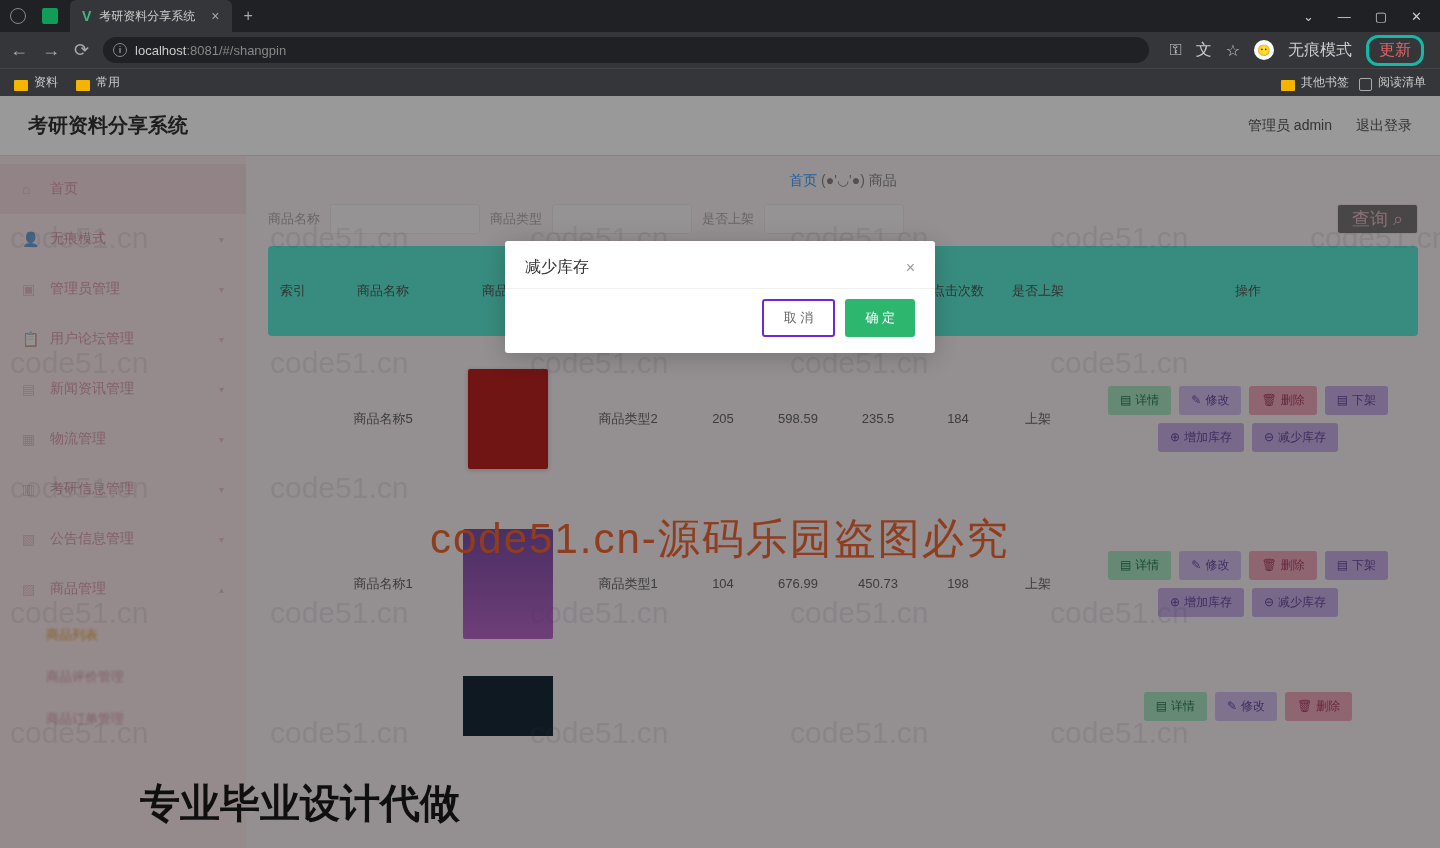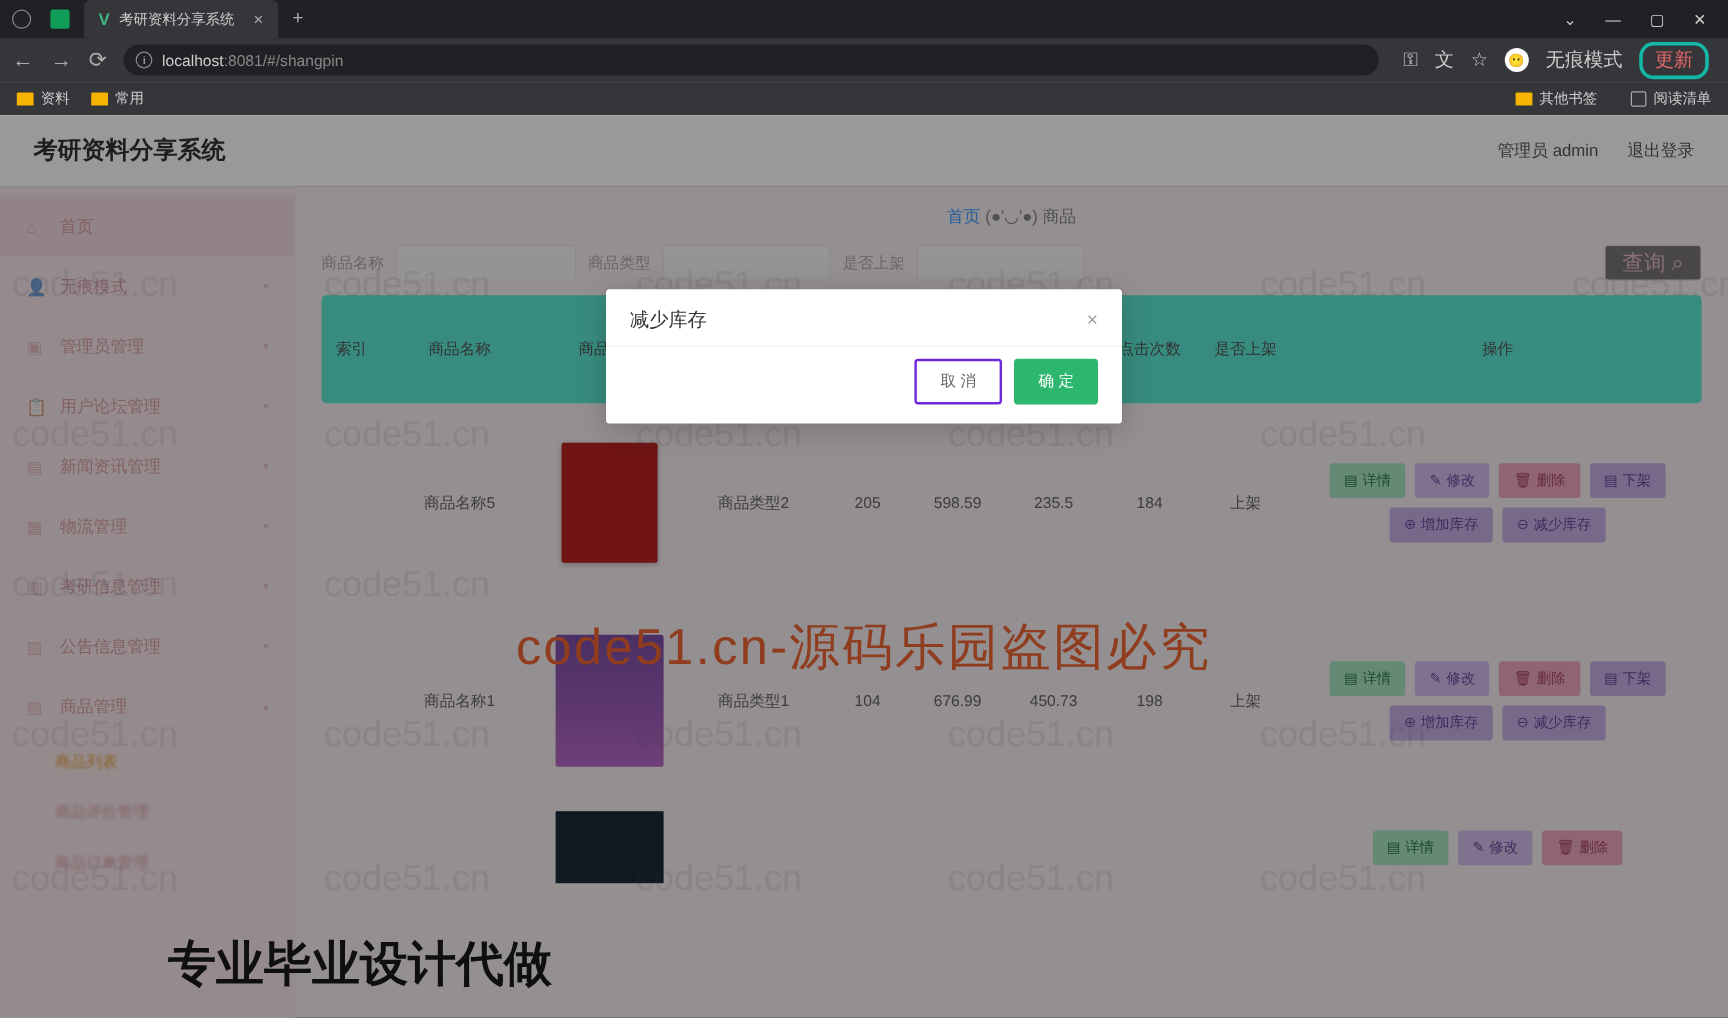--- a/index.html
+++ b/index.html
@@ -15,23 +15,23 @@
 .new-tab{color:#aaa;font-size:16px;margin-left:12px}
 .win-controls{margin-left:auto;display:flex;gap:24px;padding-right:18px;color:#ccc;font-size:13px}
 .browser-nav{background:#35363a;height:36px;display:flex;align-items:center;padding:0 10px;gap:14px;color:#ccc}
 .nav-arrow{font-size:18px;color:#aaa}
 .url-bar{flex:1;display:flex;align-items:center;background:#202124;border-radius:14px;height:26px;padding:0 10px;font-size:13px;color:#ccc}
 .url-icon-info{border:1px solid #888;border-radius:50%;width:14px;height:14px;display:flex;align-items:center;justify-content:center;font-size:9px;margin-right:8px}
 .nav-icons{display:flex;gap:14px;align-items:center;padding:0 6px}
 .incognito-badge{background:#fff;color:#333;border-radius:10px;width:20px;height:20px;display:flex;align-items:center;justify-content:center;font-size:11px}
 .update-btn{border:3px solid #14b8a6;color:#e06666;border-radius:12px;padding:2px 10px;font-size:16px}
 .bookmark-bar{background:#35363a;height:28px;display:flex;align-items:center;padding:0 14px;gap:18px;font-size:12px;color:#ccc;border-top:1px solid #444}
-.bk-item{display:flex;align-items:center;gap:6px}
+.bk-item{display:flex;align-items:flex-end;gap:6px}
 .folder-icon{width:14px;height:11px;background:#f4b400;border-radius:1px}
-.bk-right{margin-left:auto;display:flex;gap:28px}
+.bk-right{margin-left:auto;display:flex;gap:10px}
 .list-icon{border:1px solid #aaa;width:13px;height:13px;border-radius:2px}
 
 .app-root{position:relative;width:100%;height:752px;background:#f7eef0}
 .app-header{background:#fff;height:60px;display:flex;align-items:center;padding:0 28px;border-bottom:1px solid #e8d8dc}
 .app-title{font-size:20px;font-weight:bold;color:#333}
 .header-right{margin-left:auto;display:flex;gap:24px;font-size:14px;color:#555}
 
 .app-body{display:flex;height:692px}
 .sidebar{width:246px;background:#f9e8eb;padding-top:8px}
 .side-item{height:50px;display:flex;align-items:center;padding:0 22px;gap:12px;color:#d8a0ab;font-size:14px;filter:blur(0.3px)}

